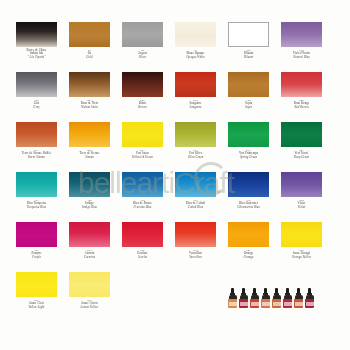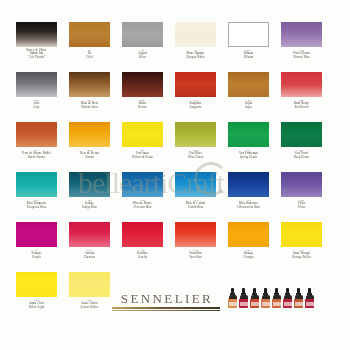--- a/index.html
+++ b/index.html
@@ -156,21 +156,21 @@
   .watermark {
     position: absolute;
     left: 78px;
     top: 160px;
     width: 200px;
     height: 46px;
     pointer-events: none;
     z-index: 5;
   }
   .watermark-text {
-    font-family: Liberation Serif, serif;
+    font-family: Liberation Sans, sans-serif;
     font-size: 30px;
     letter-spacing: -1px;
     color: rgba(150, 160, 140, 0.40);
     line-height: 46px;
     white-space: nowrap;
   }
   .watermark-ring {
     position: absolute;
     left: 116px;
     top: 2px;
@@ -458,25 +458,20 @@
         <div class="swatch-meta">
           <span class="swatch-ref">561</span>
           <span class="swatch-fr">Jaune Citron</span>
           <span class="swatch-en">Lemon Yellow</span>
         </div>
       </div>
     </div>
 
   </div>
 
-  <div class="brand-block">
-    <div class="brand-wordmark">SENNELIER</div>
-    <div class="brand-rule"></div>
-    <div class="brand-rule thin"></div>
-  </div>
 
   <div class="bottle-row">
     <div class="bottle">
       <div class="bottle-cap"></div>
       <div class="bottle-neck"></div>
       <div class="bottle-shoulder"></div>
       <div class="bottle-body" style="background: rgb(217, 138, 74);"></div>
       <div class="bottle-label"></div>
     </div>
     <div class="bottle">

